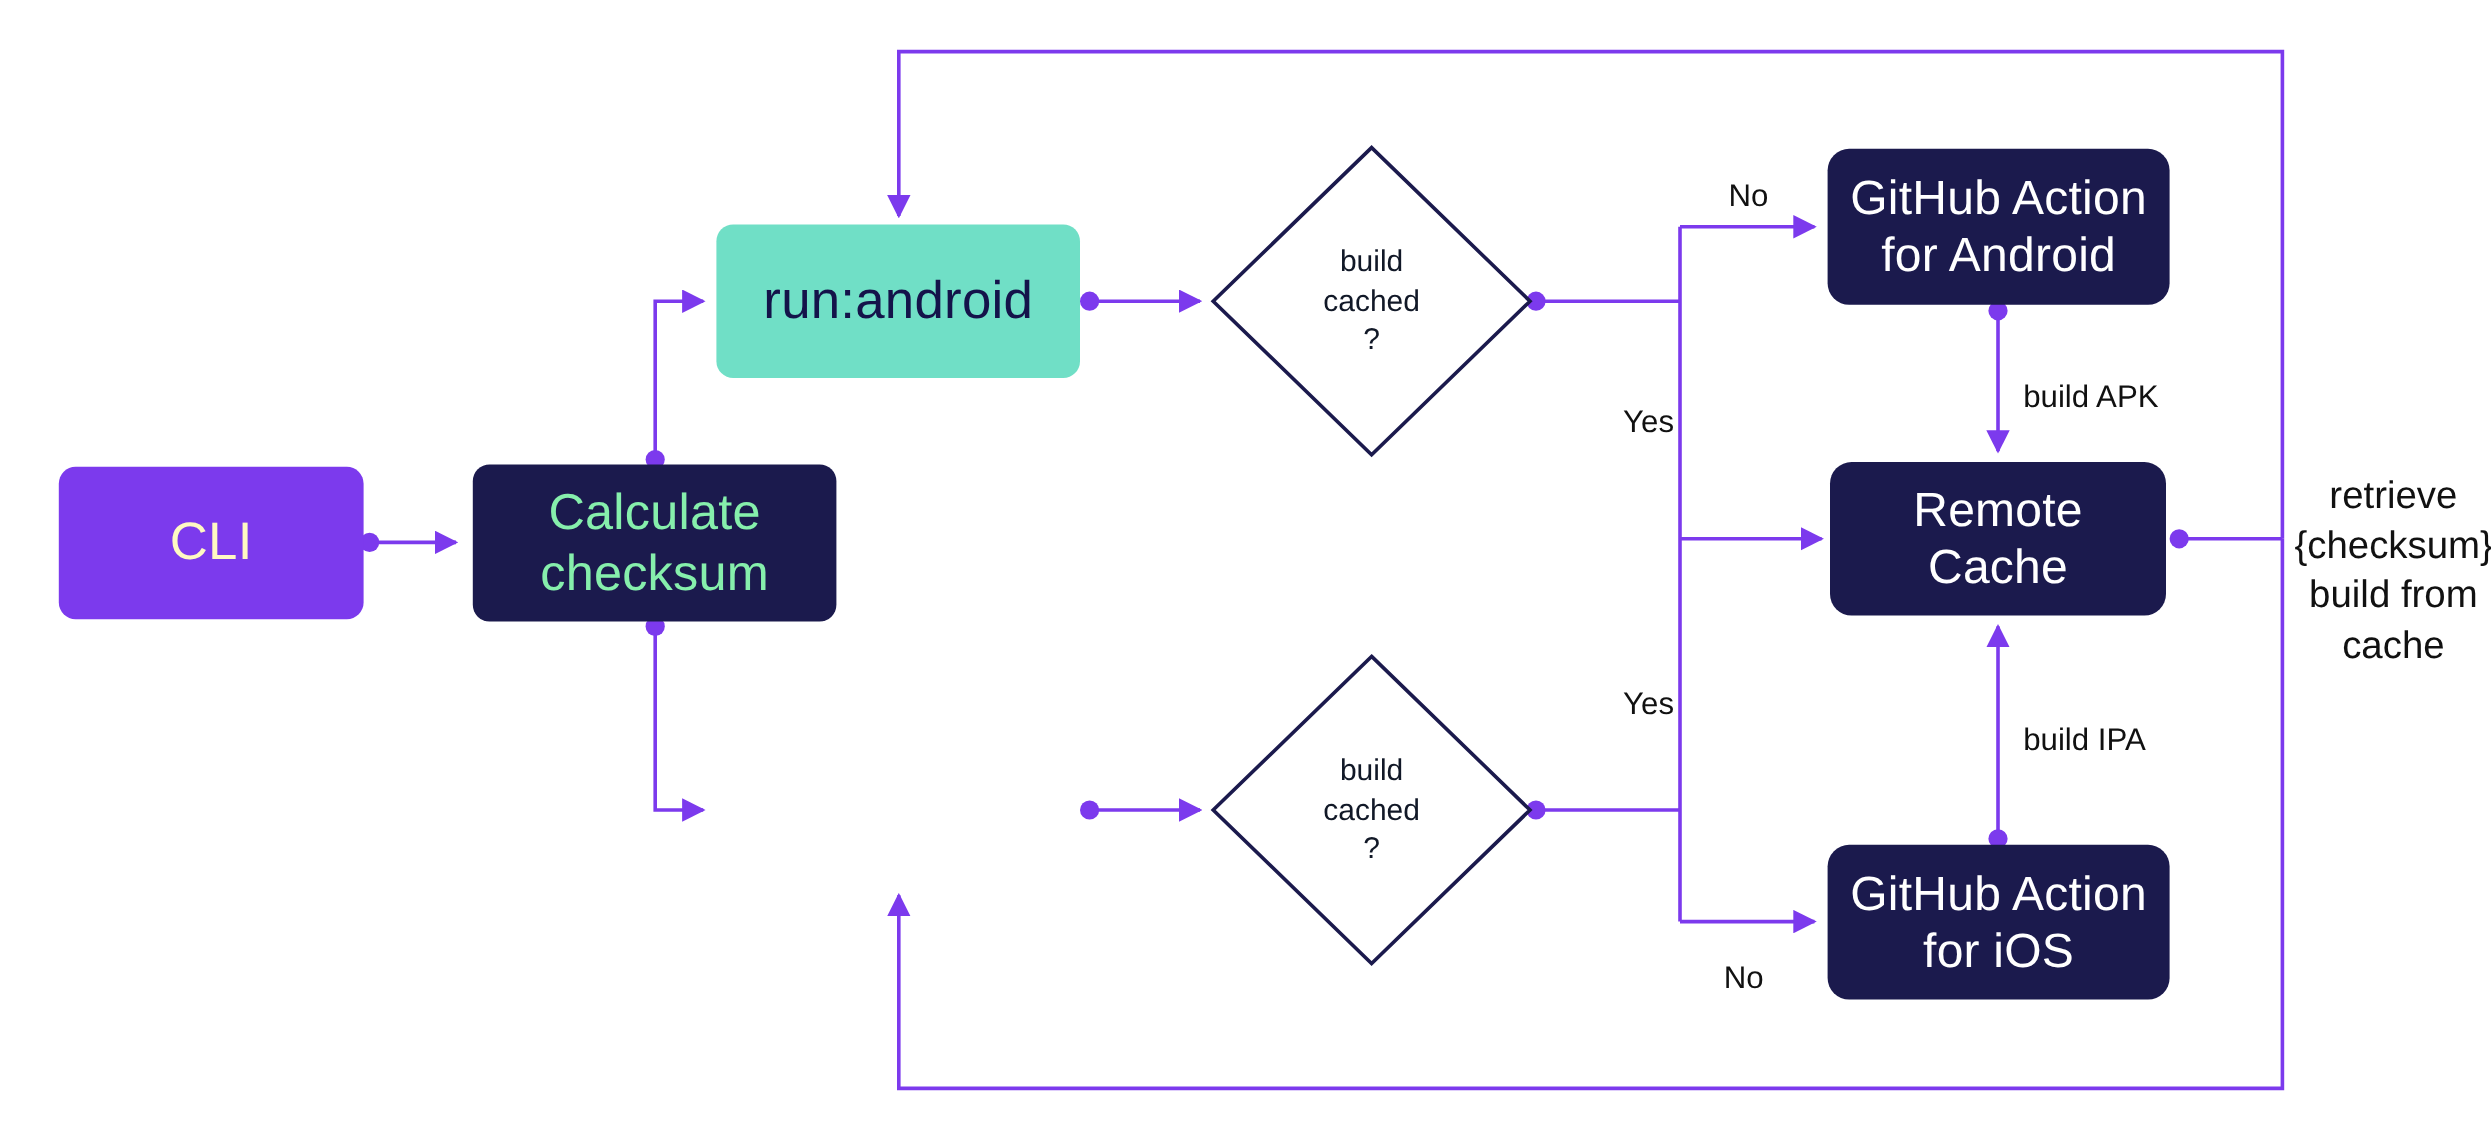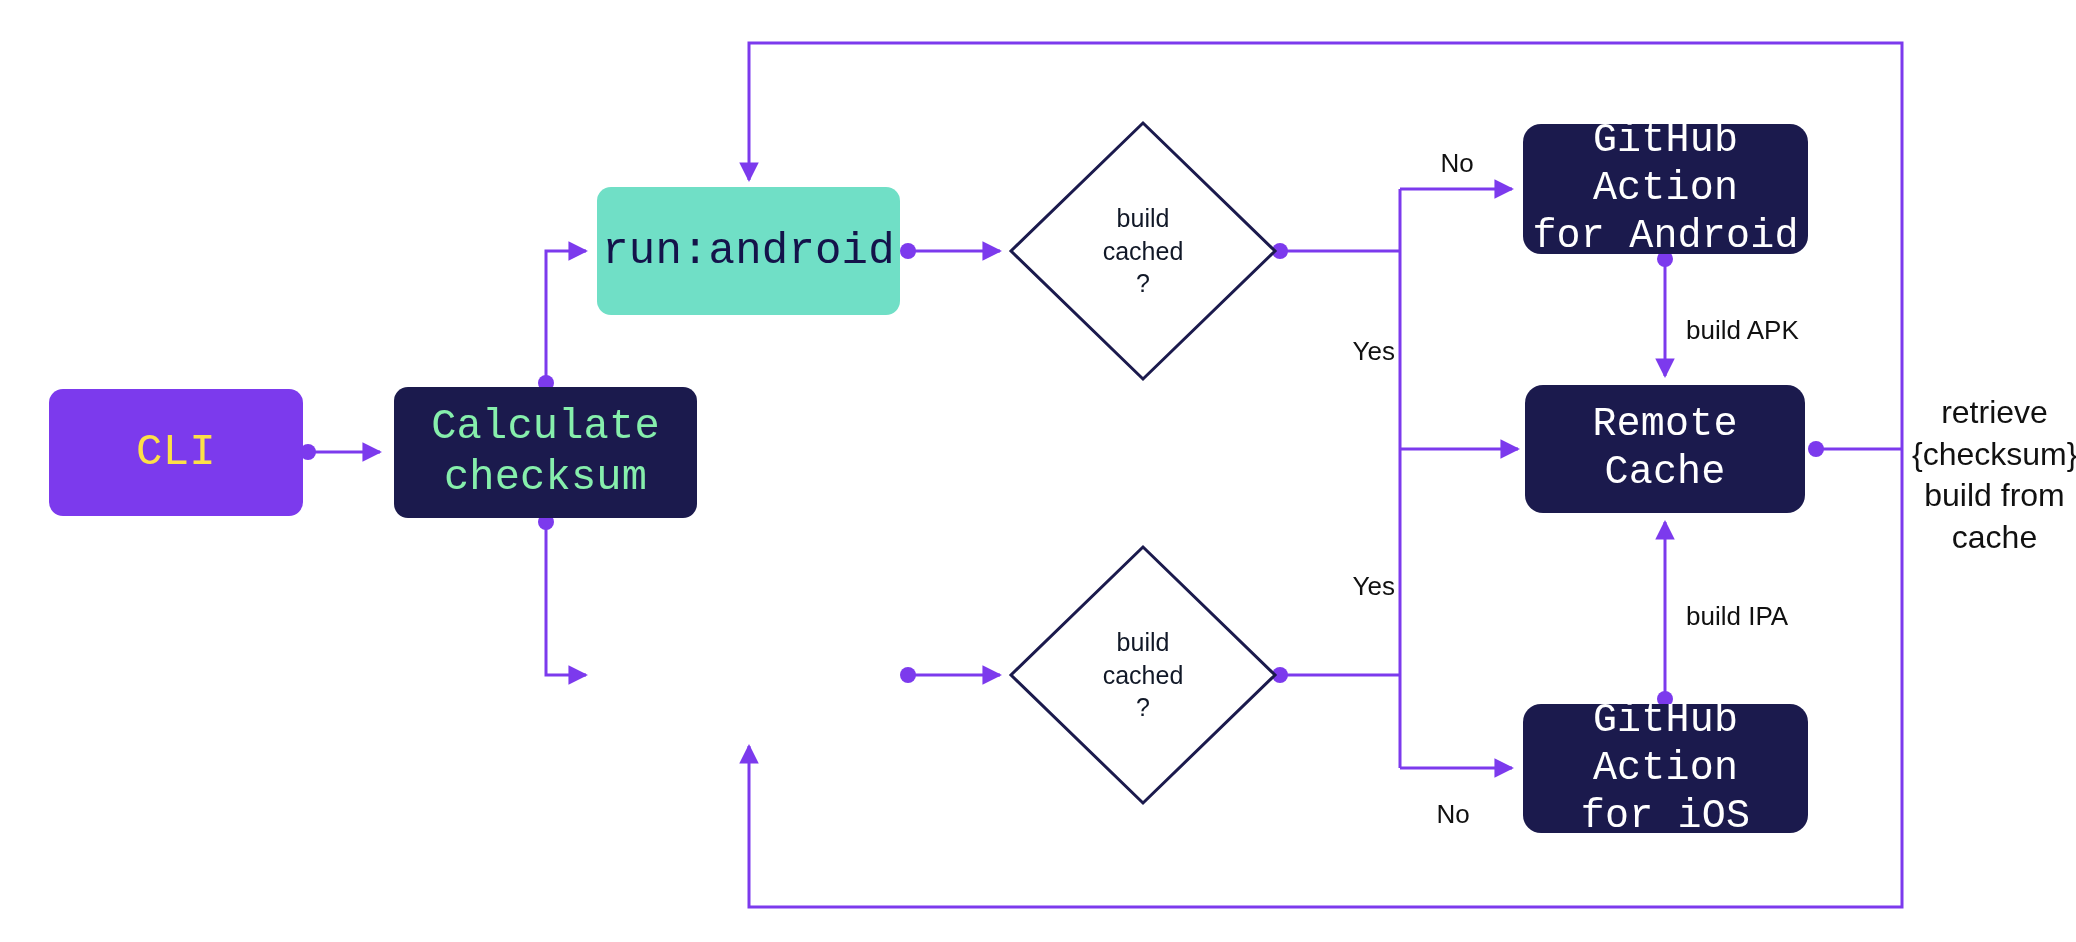--- a/index.html
+++ b/index.html
@@ -5,22 +5,22 @@
   html,body { margin:0; padding:0; background:#ffffff; }
   body { width:2076px; height:942px; overflow:hidden;
          font-family:"Liberation Sans","DejaVu Sans",sans-serif; }
   .canvas { position:relative; width:2076px; height:942px; background:#ffffff; }
   svg.edges { position:absolute; left:0; top:0; width:2076px; height:942px; }
   .edge { stroke:#7C3AED; stroke-width:3; fill:none; }
   .dot  { fill:#7C3AED; stroke:none; }
   .diamond { fill:#ffffff; stroke:#1B1A4D; stroke-width:3; stroke-linejoin:miter; }
   .node { position:absolute; display:flex; align-items:center; justify-content:center;
           text-align:center; white-space:pre-line; border-radius:14px;
-          font-weight:500; line-height:1.2; letter-spacing:0.2px;font-family:Liberation Mono, monospace; }
-  .node-cli      { left:49px;  top:389px; width:254px; height:127px; background:#7C3AED; color:#fde047; font-size:44px; }
+          font-weight:500; line-height:1.2; letter-spacing:0.2px; }
+  .node-cli      { left:49px;  top:389px; width:254px; height:127px; background:#7C3AED; color:#fef9c3; font-size:44px; }
   .node-checksum { left:394px; top:387px; width:303px; height:131px; background:#1B1A4D; color:#86efac; font-size:42px; }
   .node-android  { left:597px; top:187px; width:303px; height:128px; background:#70DFC6; color:#14134A; font-size:44px;text-align:center; }
   .node-ios      { left:597px; top:611px; width:303px; height:128px; background:#AC8BF2; color:#ffffff; font-size:44px; }
   .node-gha-android { left:1523px; top:124px; width:285px; height:130px; background:#1B1A4D; color:#ffffff; font-size:40px; border-radius:18px; }
   .node-remote      { left:1525px; top:385px; width:280px; height:128px; background:#1B1A4D; color:#ffffff; font-size:40px; border-radius:18px; }
   .node-gha-ios     { left:1523px; top:704px; width:285px; height:129px; background:#1B1A4D; color:#ffffff; font-size:40px; border-radius:18px; }
   .decision-label { position:absolute; display:flex; align-items:center; justify-content:center;
           text-align:center; white-space:pre-line; color:#111827; font-size:25px; line-height:1.3; }
   .decision-android { left:1063px; top:193px; width:160px; height:116px; }
   .decision-ios     { left:1063px; top:617px; width:160px; height:116px; }

